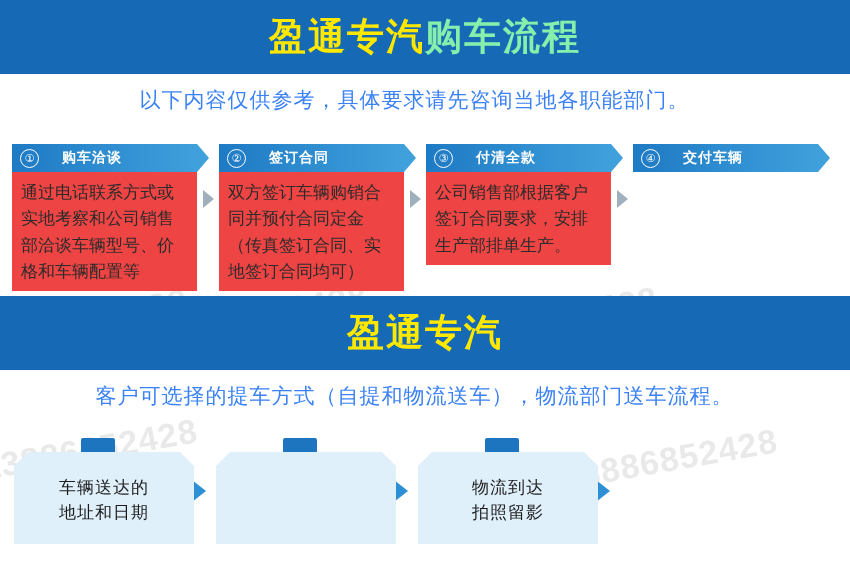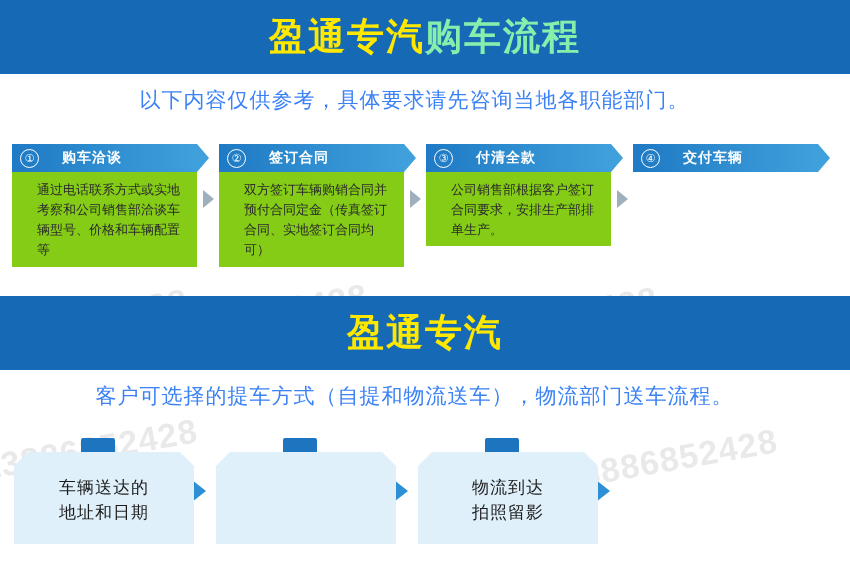--- a/index.html
+++ b/index.html
@@ -84,24 +84,24 @@
     border-left:12px solid #3fa0dc;
   }
   .circ{
     width:17px;height:17px;border-radius:50%;
     border:1.6px solid #fff;color:#fff;
     font-size:11px;line-height:17px;text-align:center;
     margin-right:7px;flex:0 0 auto;
   }
   .step-title{color:#fff;font-size:14px;font-weight:bold;letter-spacing:1px;margin-left:16px;}
   .step-body{
-    background:#84cc16;
+    background:#ef4444;
     min-height:74px;
-    padding:8px 9px 6px 25px;
-    font-size:13px;color:#2b2b2b;line-height:1.55;
+    padding:8px 9px 6px 9px;
+    font-size:17px;color:#2b2b2b;line-height:1.55;
     box-sizing:border-box;
   }
   .step-arrow{
     width:22px;flex:0 0 auto;
     display:flex;align-items:center;justify-content:center;
     height:110px;
   }
   .arrow-gray{
     width:0;height:0;
     border-top:9px solid transparent;

